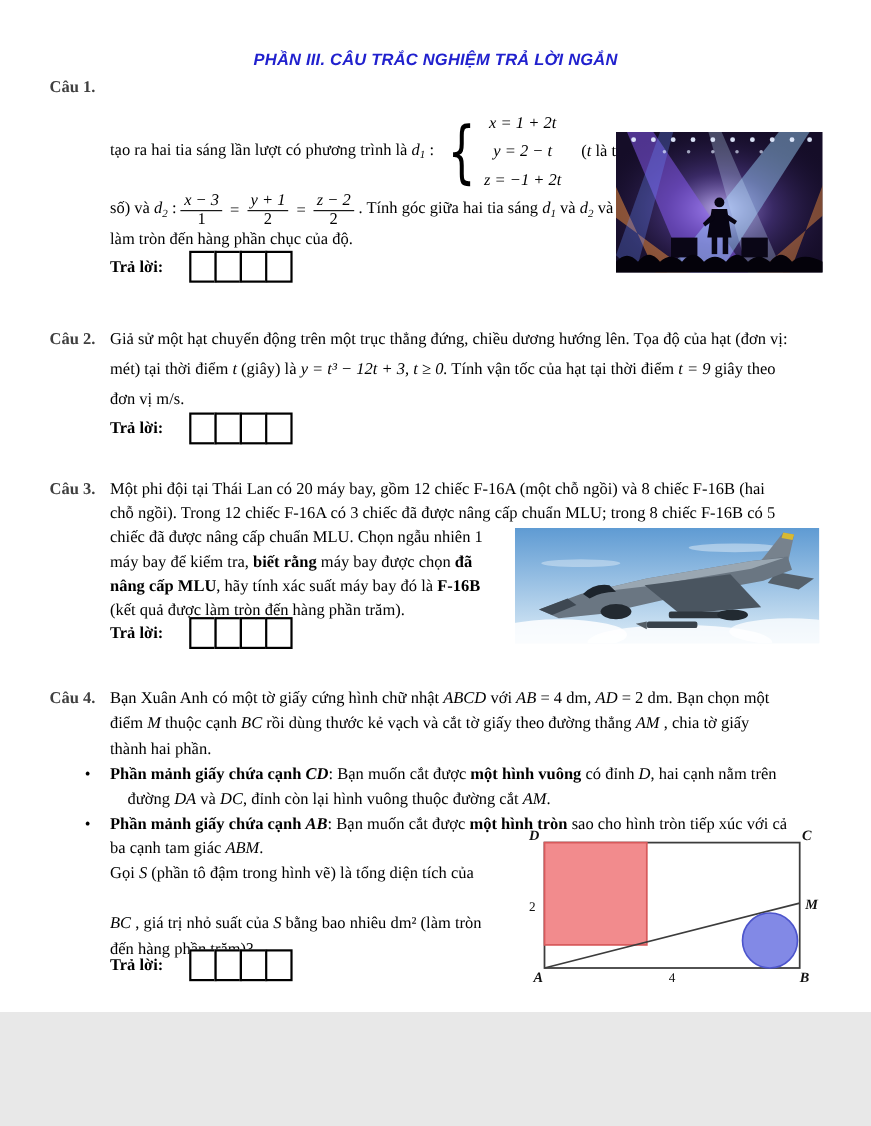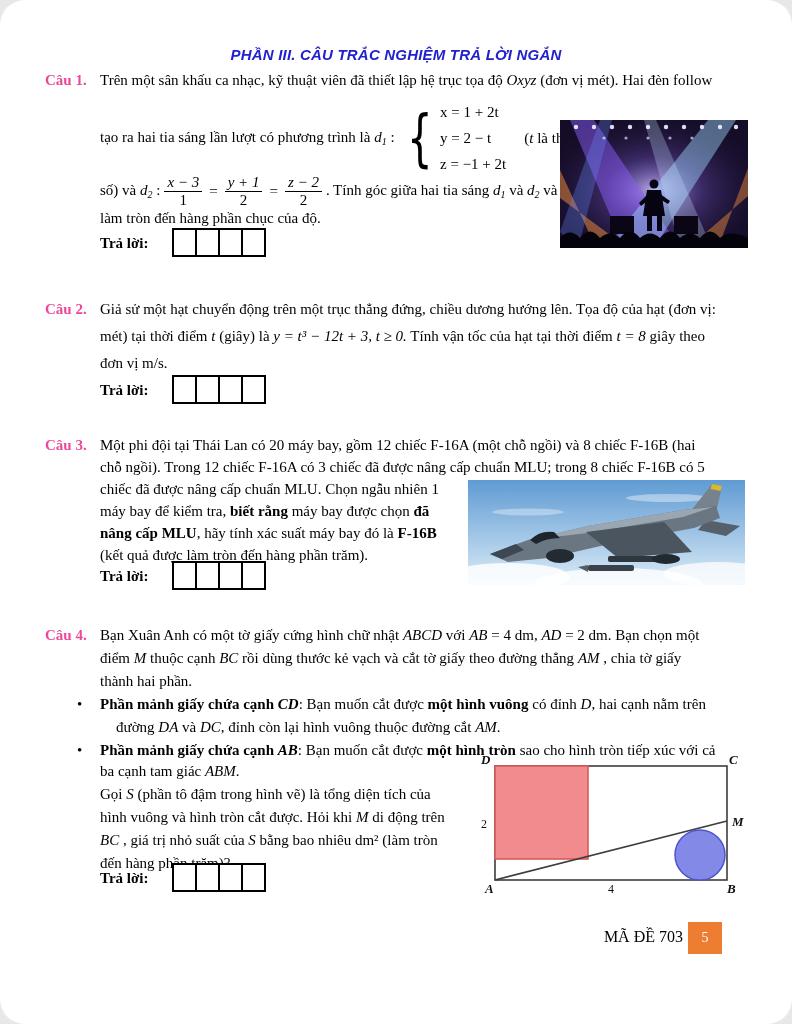--- a/index.html
+++ b/index.html
@@ -1,38 +1,38 @@
 <!DOCTYPE html>
 <html><head>
 <meta charset="utf-8">
 <style>
   html,body{margin:0;padding:0;background:#e8e8e8;}
-  .page{position:relative;width:792px;height:1024px;background:#ffffff;margin:0 auto;
-        font-family:"Liberation Serif",serif;font-size:15px;color:#000;overflow:hidden;border-radius:25px;}
+  .page{position:relative;width:792px;height:920px;background:#ffffff;margin:0 auto;
+        font-family:"Liberation Serif",serif;font-size:15px;color:#000;overflow:hidden;}
   .title{position:absolute;top:46px;left:0;width:100%;text-align:center;
          font-family:"Liberation Sans",sans-serif;font-style:italic;font-weight:700;
          font-size:15px;color:#2121CE;letter-spacing:.2px;}
   .q{position:absolute;left:45px;width:710px;}
-  .q-label{position:absolute;left:0;top:0;font-weight:700;color:#ec4899;line-height:21px;}
+  .q-label{position:absolute;left:0;top:0;font-weight:700;color:#404040;line-height:21px;}
   .tline{position:absolute;white-space:nowrap;line-height:21px;}
   .mrow{position:absolute;display:flex;align-items:center;white-space:nowrap;}
   .sg-n{font-style:normal}
   .sg-i{font-style:italic}
   .sg-b{font-weight:700}
   .sg-bi{font-weight:700;font-style:italic}
   .sg-sub{font-style:italic;font-size:10px;vertical-align:-3px}
   .frac{display:inline-flex;flex-direction:column;align-items:center;margin:0 4px;
         line-height:17px;font-style:italic;}
   .frac .num{padding:0 3px;border-bottom:1.3px solid #000;font-style:italic;}
   .frac .den{font-style:normal;}
   .eq{margin:0 3px;}
   .sys{display:inline-flex;align-items:center;margin-left:5px;}
   .sys-brace{font-size:62px;line-height:.9;font-weight:400;margin-right:1px;
              transform:scaleX(.65);font-family:"DejaVu Sans",sans-serif;color:#000;}
-  .sys-col{display:inline-flex;flex-direction:column;line-height:26px;}
+  .sys-col{display:inline-flex;flex-direction:column;font-style:italic;line-height:26px;align-items:center;}
   .gap-l{margin-left:18px;}
   .answer{position:absolute;display:flex;align-items:center;gap:14px;}
   .ans-label{font-weight:700;margin-right:10px;line-height:26px;}
   .ans-boxes{display:flex;}
   .ans-box{width:21px;height:25px;border:2px solid #000;background:#fff;}
   .ans-box + .ans-box{margin-left:-2px;}
   .bullet{position:absolute;left:32px;line-height:21px;}
   .img-frame{position:absolute;overflow:hidden;}
   .fig-lbl{font-family:"Liberation Serif",serif;font-style:italic;font-weight:700;font-size:13px;fill:#111;}
   .fig-num{font-family:"Liberation Serif",serif;font-size:12px;fill:#111;}
@@ -43,21 +43,20 @@
 </style>
 </head>
 <body>
 
 <div class="page">
 
   <div class="title">PHẦN III. CÂU TRẮC NGHIỆM TRẢ LỜI NGẮN</div>
 
   <div class="q" style="top:70px;height:220px;">
     <div class="q-label">Câu 1.</div>
-    <div class="tline" style="left:55px;top:0;"><span class="sg-n">Trên một sân khấu ca nhạc, kỹ thuật viên đã thiết lập hệ trục tọa độ </span><span class="sg-i">Oxyz</span><span class="sg-n"> (đơn vị mét). Hai đèn follow</span></div>
 
     <div class="mrow" style="left:55px;top:28px;height:80px;">
       <span><span class="sg-n">tạo ra hai tia sáng lần lượt có phương trình là </span><span class="sg-i">d</span><span class="sg-sub">1</span><span class="sg-n"> :</span></span>
       <span class="sys">
         <span class="sys-brace">{</span>
         <span class="sys-col">
           <span>x = 1 + 2t</span>
           <span>y = 2 − t</span>
           <span>z = −1 + 2t</span>
         </span>
@@ -141,21 +140,21 @@
           <path d="M100,74 l10,7 l-2,3 l-10,-6 z"></path>
         </g>
         <path d="M0,128 L0,118 q10,-11 20,0 q10,-13 20,0 q10,-9 20,0 q10,-13 20,0 q10,-9 20,0 q10,-13 20,0 q10,-9 20,0 q10,-13 20,0 q10,-9 28,0 L188,128 Z" fill="#04020a"></path>
       </svg>
     </div>
   </div>
 
   <div class="q" style="top:299px;height:110px;">
     <div class="q-label">Câu 2.</div>
     <div class="tline" style="left:55px;top:0;"><span class="sg-n">Giả sử một hạt chuyển động trên một trục thẳng đứng, chiều dương hướng lên. Tọa độ của hạt (đơn vị:</span></div>
-    <div class="tline" style="left:55px;top:27px;"><span class="sg-n">mét) tại thời điểm </span><span class="sg-i">t</span><span class="sg-n"> (giây) là </span><span class="sg-i">y = t³ − 12t + 3, t ≥ 0.</span><span class="sg-n"> Tính vận tốc của hạt tại thời điểm </span><span class="sg-i">t = 8</span><span class="sg-n"> giây theo</span></div>
+    <div class="tline" style="left:55px;top:27px;"><span class="sg-n">mét) tại thời điểm </span><span class="sg-i">t</span><span class="sg-n"> (giây) là </span><span class="sg-i">y = t³ − 12t + 3, t ≥ 0.</span><span class="sg-n"> Tính vận tốc của hạt tại thời điểm </span><span class="sg-i">t = 9</span><span class="sg-n"> giây theo</span></div>
     <div class="tline" style="left:55px;top:54px;"><span class="sg-n">đơn vị m/s.</span></div>
     <div class="answer" style="left:55px;top:76px;">
       <span class="ans-label">Trả lời:</span>
       <span class="ans-boxes">
         <span class="ans-box"></span>
         <span class="ans-box"></span>
         <span class="ans-box"></span>
         <span class="ans-box"></span>
       </span>
     </div>
@@ -222,21 +221,20 @@
 
     <div class="bullet" style="top:69px;">•</div>
     <div class="tline" style="left:55px;top:69px;"><span class="sg-b">Phần mảnh giấy chứa cạnh </span><span class="sg-bi">CD</span><span class="sg-n">: Bạn muốn cắt được </span><span class="sg-b">một hình vuông</span><span class="sg-n"> có đỉnh </span><span class="sg-i">D</span><span class="sg-n">, hai cạnh nằm trên</span></div>
     <div class="tline" style="left:55px;top:92px;margin-left:16px;"><span class="sg-n">đường </span><span class="sg-i">DA</span><span class="sg-n"> và </span><span class="sg-i">DC</span><span class="sg-n">, đỉnh còn lại hình vuông thuộc đường cắt </span><span class="sg-i">AM</span><span class="sg-n">.</span></div>
 
     <div class="bullet" style="top:115px;">•</div>
     <div class="tline" style="left:55px;top:115px;"><span class="sg-b">Phần mảnh giấy chứa cạnh </span><span class="sg-bi">AB</span><span class="sg-n">: Bạn muốn cắt được </span><span class="sg-b">một hình tròn</span><span class="sg-n"> sao cho hình tròn tiếp xúc với cả</span></div>
     <div class="tline" style="left:55px;top:136px;"><span class="sg-n">ba cạnh tam giác </span><span class="sg-i">ABM</span><span class="sg-n">.</span></div>
 
     <div class="tline" style="left:55px;top:159px;"><span class="sg-n">Gọi </span><span class="sg-i">S</span><span class="sg-n"> (phần tô đậm trong hình vẽ) là tổng diện tích của</span></div>
-    <div class="tline" style="left:55px;top:182px;"><span class="sg-n">hình vuông và hình tròn cắt được. Hỏi khi </span><span class="sg-i">M</span><span class="sg-n"> di động trên</span></div>
     <div class="tline" style="left:55px;top:205px;"><span class="sg-i">BC</span><span class="sg-n"> , giá trị nhỏ suất của </span><span class="sg-i">S</span><span class="sg-n"> bằng bao nhiêu dm² (làm tròn</span></div>
     <div class="tline" style="left:55px;top:228px;"><span class="sg-n">đến hàng phần trăm)?</span></div>
 
     <div class="answer" style="left:55px;top:238px;">
       <span class="ans-label">Trả lời:</span>
       <span class="ans-boxes">
         <span class="ans-box"></span>
         <span class="ans-box"></span>
         <span class="ans-box"></span>
         <span class="ans-box"></span>

